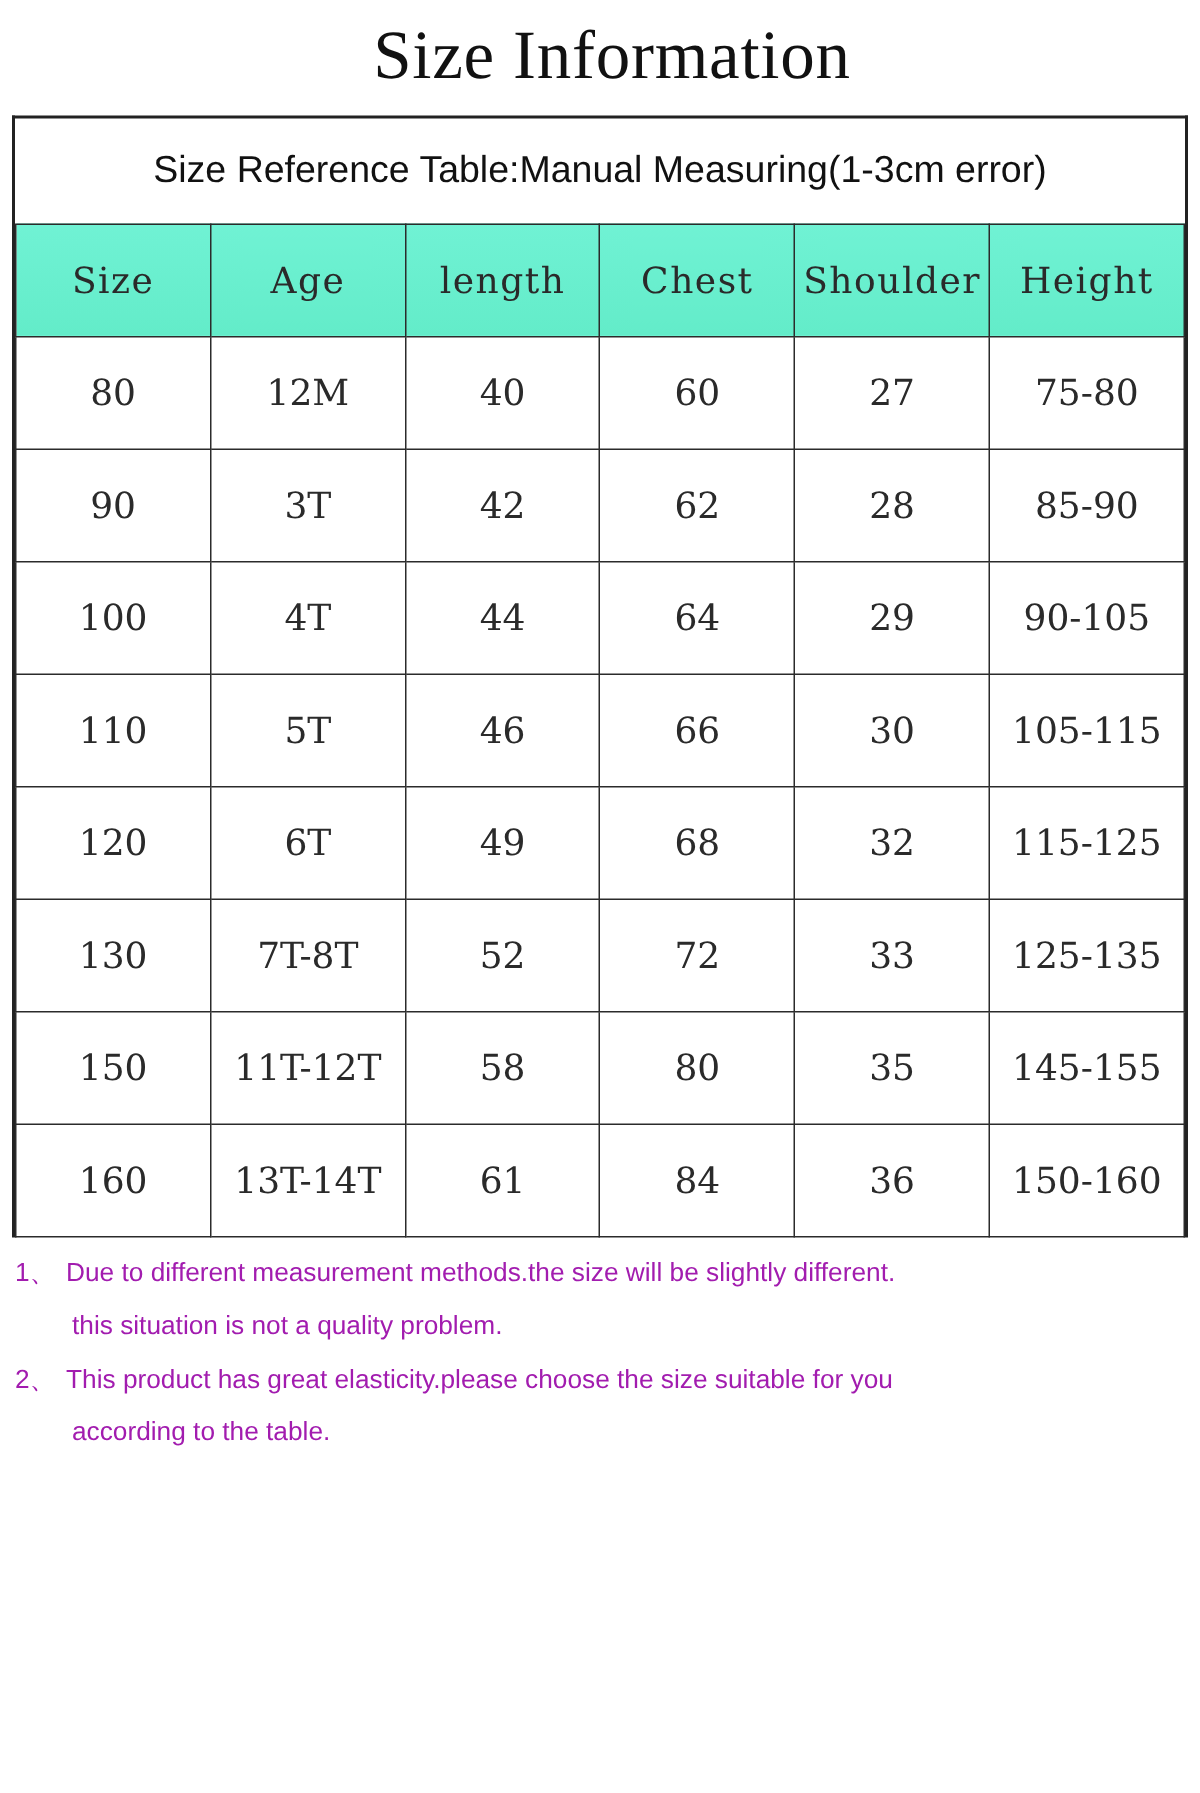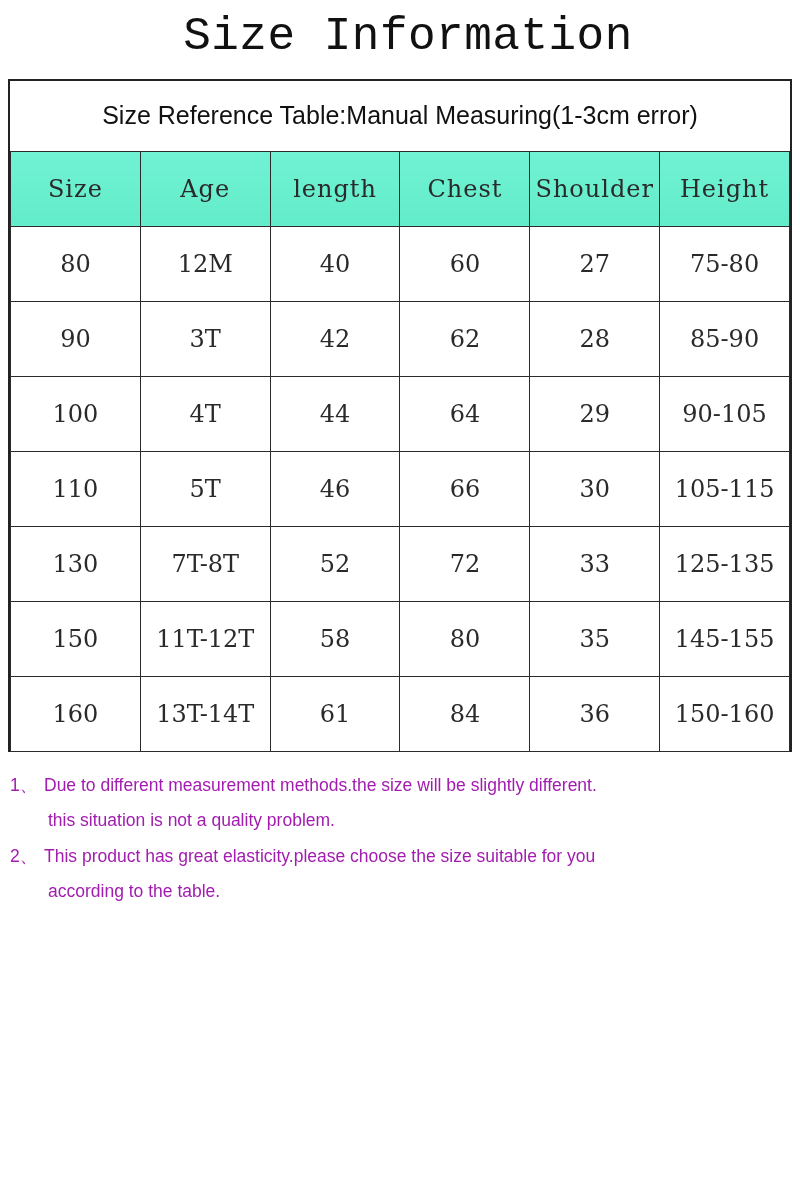--- a/index.html
+++ b/index.html
@@ -15,30 +15,30 @@
     overflow: hidden;
   }
   .page {
     position: relative;
     width: 800px;
     height: 1195px;
     box-sizing: border-box;
   }
   .title {
     text-align: center;
-    font-family: Liberation Mono, monospace;
+    font-family: Liberation Serif, serif;
     font-size: 46px;
     font-weight: 400;
     letter-spacing: 0.5px;
     color: #111;
     margin: 12px 0 14px 16px;
     line-height: 1.1;
   }
   .table-wrap {
-    margin: 16px 8px;
+    margin: 4px 8px;
     border: 2px solid #222;
     border-bottom: none;
     box-sizing: border-box;
   }
   table.size-table {
     width: 100%;
     border-collapse: collapse;
     table-layout: fixed;
   }
   table.size-table td {
@@ -145,20 +145,28 @@
         </tr>
         <tr>
           <td>110</td>
           <td>5T</td>
           <td>46</td>
           <td>66</td>
           <td>30</td>
           <td>105-115</td>
         </tr>
         <tr>
+          <td>120</td>
+          <td>6T</td>
+          <td>49</td>
+          <td>68</td>
+          <td>32</td>
+          <td>115-125</td>
+        </tr>
+        <tr>
           <td>130</td>
           <td>7T-8T</td>
           <td>52</td>
           <td>72</td>
           <td>33</td>
           <td>125-135</td>
         </tr>
         <tr>
           <td>150</td>
           <td>11T-12T</td>

